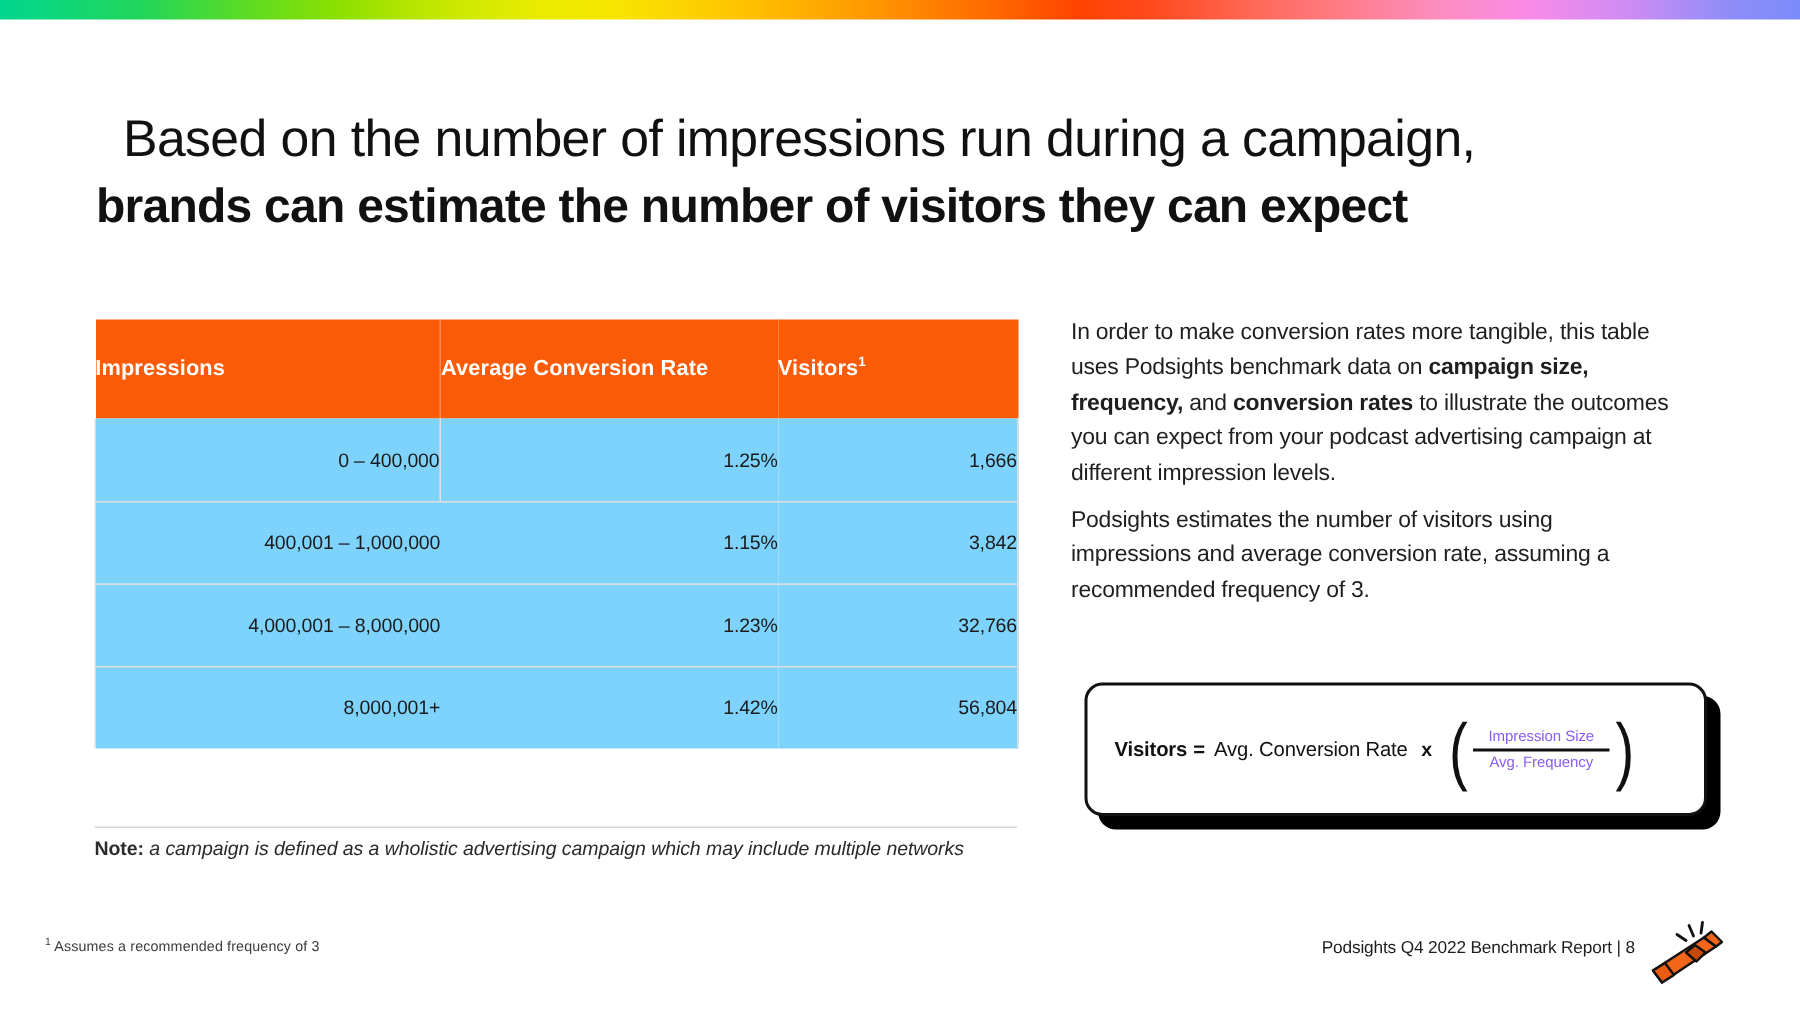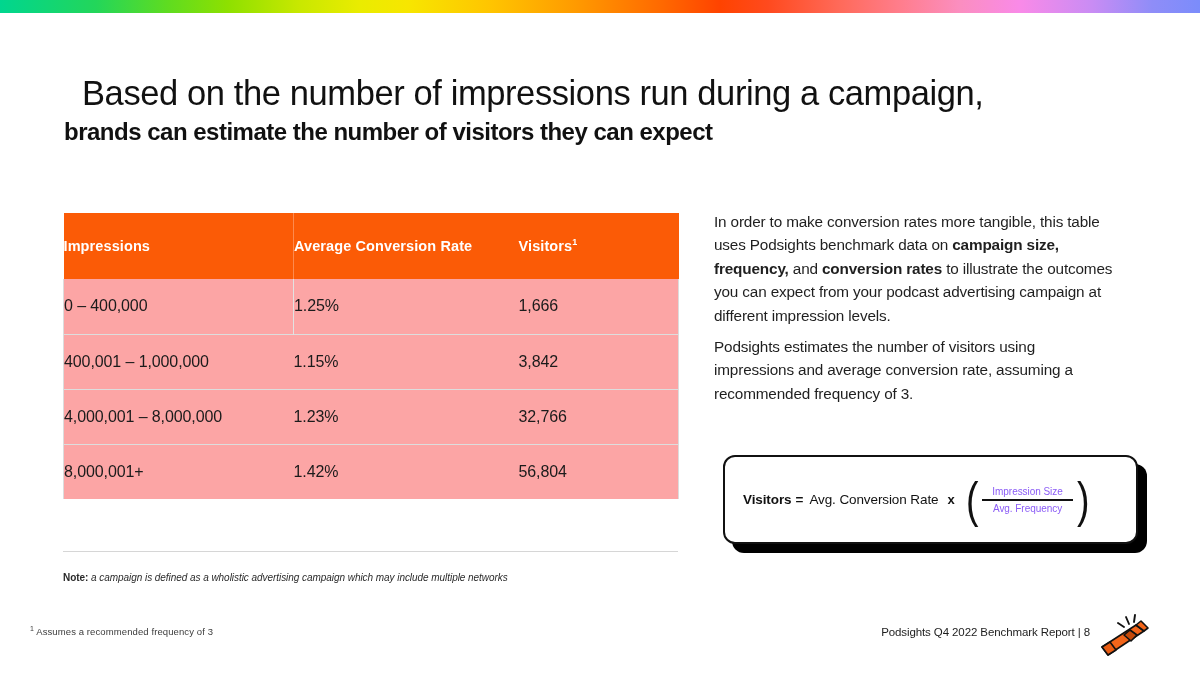--- a/index.html
+++ b/index.html
@@ -58,21 +58,21 @@
   }
   .headline-line1 {
     font-size: 34.5px;
     font-weight: 400;
     color: #111111;
     letter-spacing: -0.4px;
     line-height: 1.34;
     white-space: nowrap;
   }
   .headline-line2 {
-    font-size: 24px;
+    font-size: 32px;
     font-weight: 700;
     color: #111111;
     letter-spacing: -0.5px;
     line-height: 1.34;
     margin-left: -18px;
     white-space: nowrap;
   }
 
   
   .table-wrap {
@@ -95,26 +95,26 @@
     height: 66px;
     vertical-align: middle;
     text-align: left;
   }
   th.col-impressions { width: 230px; border-right: 1px solid #fd8a4e; }
   th.col-rate { width: 225px; }
   th.col-visitors { width: 160px; }
 
   table.data-table tbody td {
     height: 55px;
-    font-size: 16px;
+    font-size: 13px;
     color: #1b1b1b;
-    text-align: left;
+    text-align: right;
     vertical-align: middle;
     letter-spacing: -0.1px;
-    background: #fca5a5;
+    background: #7dd3fc;
   }
   tbody tr { border-bottom: 1px solid #dddddd; }
   tbody tr:last-child { border-bottom: none; }
   tbody tr:first-child td.cell-impressions { border-right: 1px solid #e2e2e2; }
 
   td.cell-impressions { border-left: 1px solid #dcdcdc; }
   td.cell-visitors { border-right: 1px solid #dcdcdc; }
 
   .table-bottom-border {
     position: absolute;
@@ -124,22 +124,22 @@
     height: 1px;
     background: #d6d6d6;
   }
 
   sup.fn { font-size: 9px; vertical-align: super; line-height: 0; }
 
   
   .table-note {
     position: absolute;
     left: 63px;
-    top: 572px;
-    font-size: 10px;
+    top: 558px;
+    font-size: 13px;
     color: #2a2a2a;
     font-style: italic;
     letter-spacing: -0.05px;
     text-align: right;
   }
   .table-note b { font-style: normal; font-weight: 700; }
 
   
   .body-copy {
     position: absolute;

